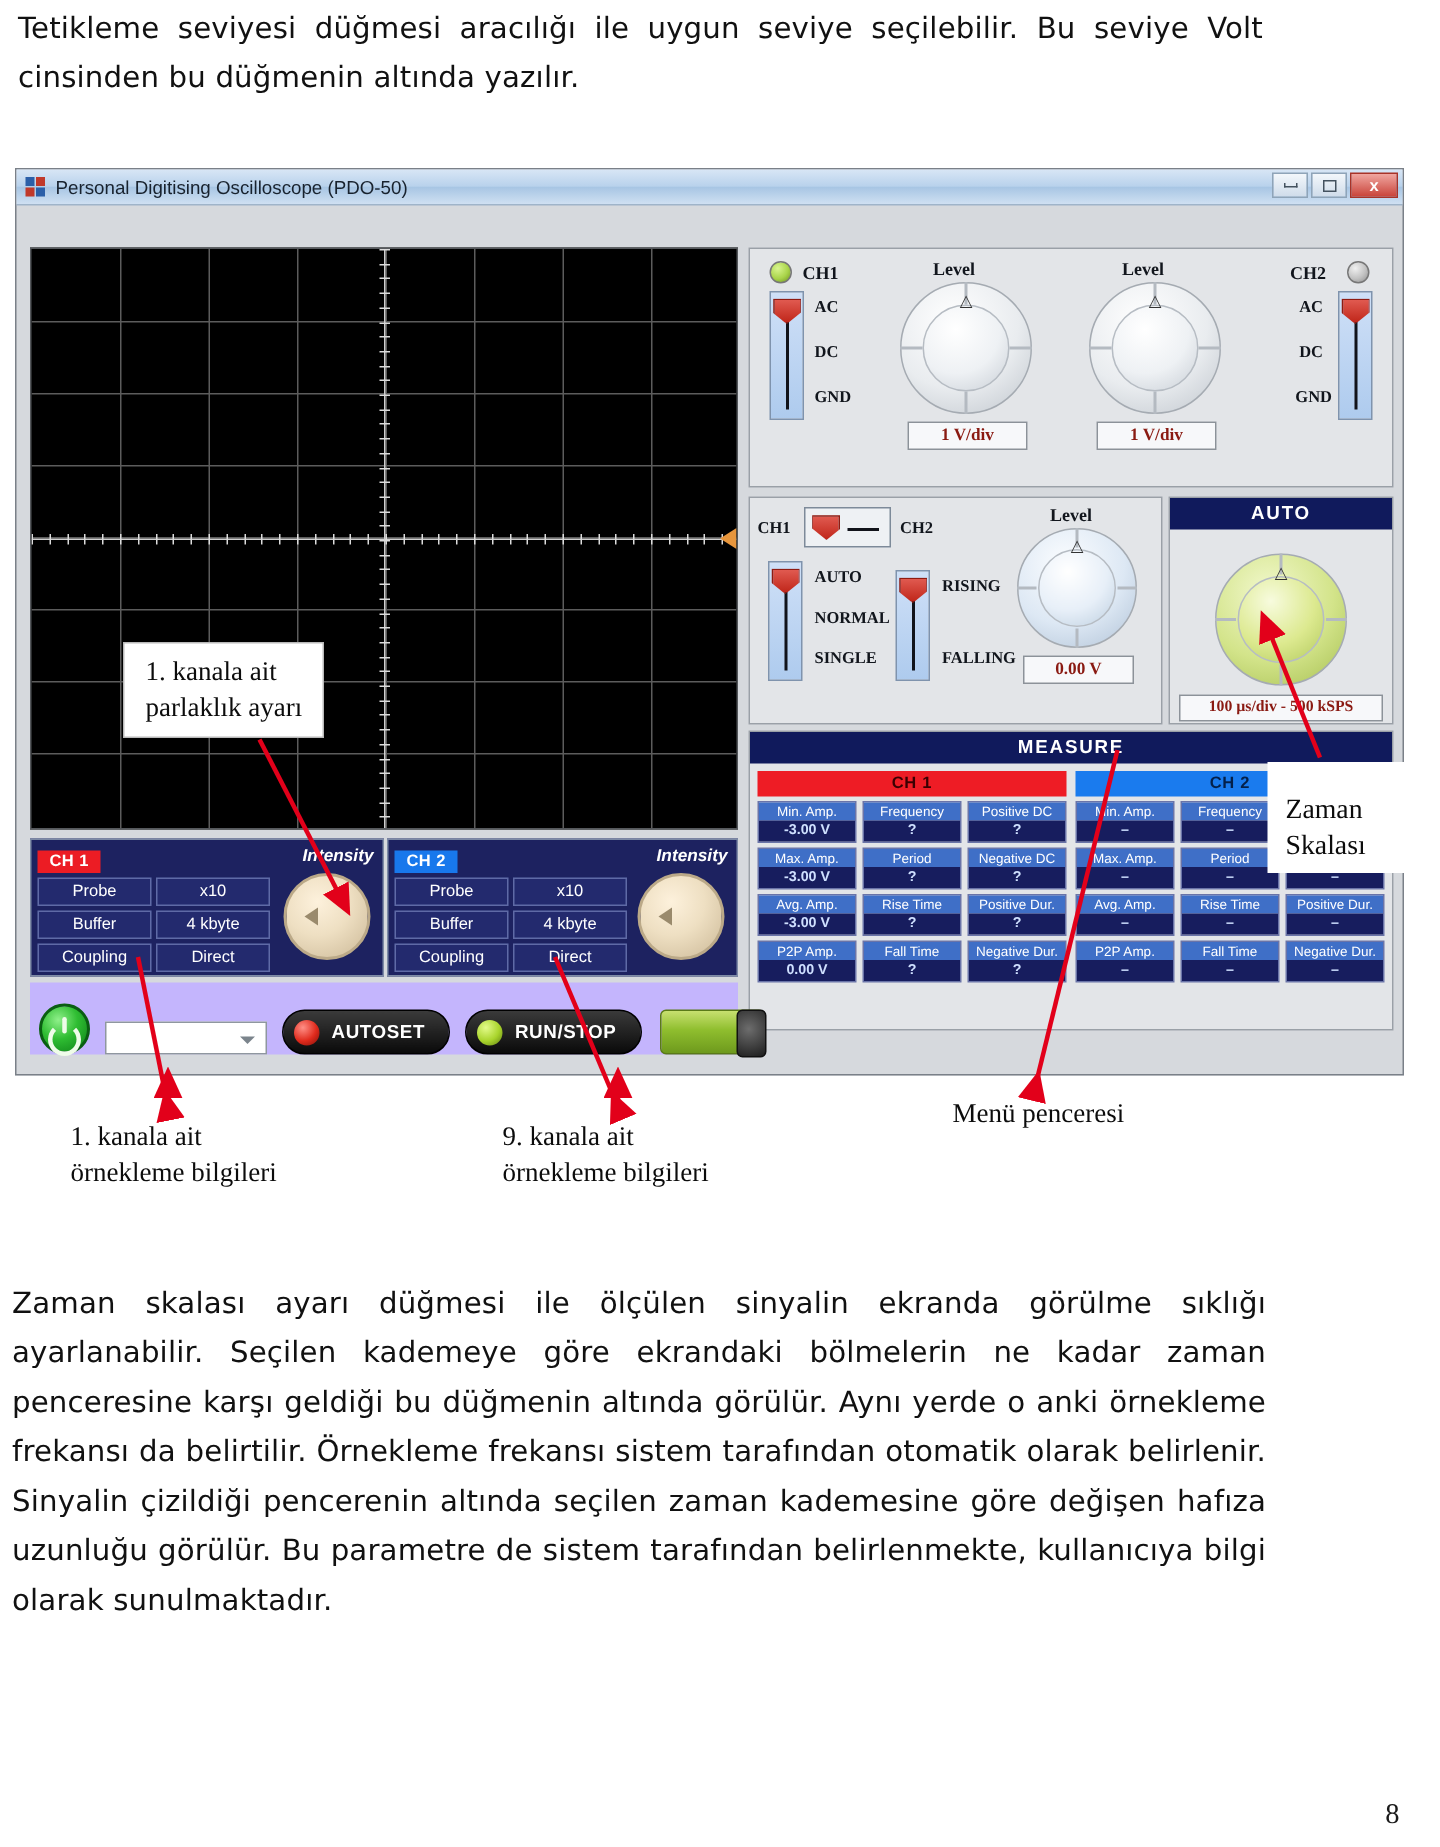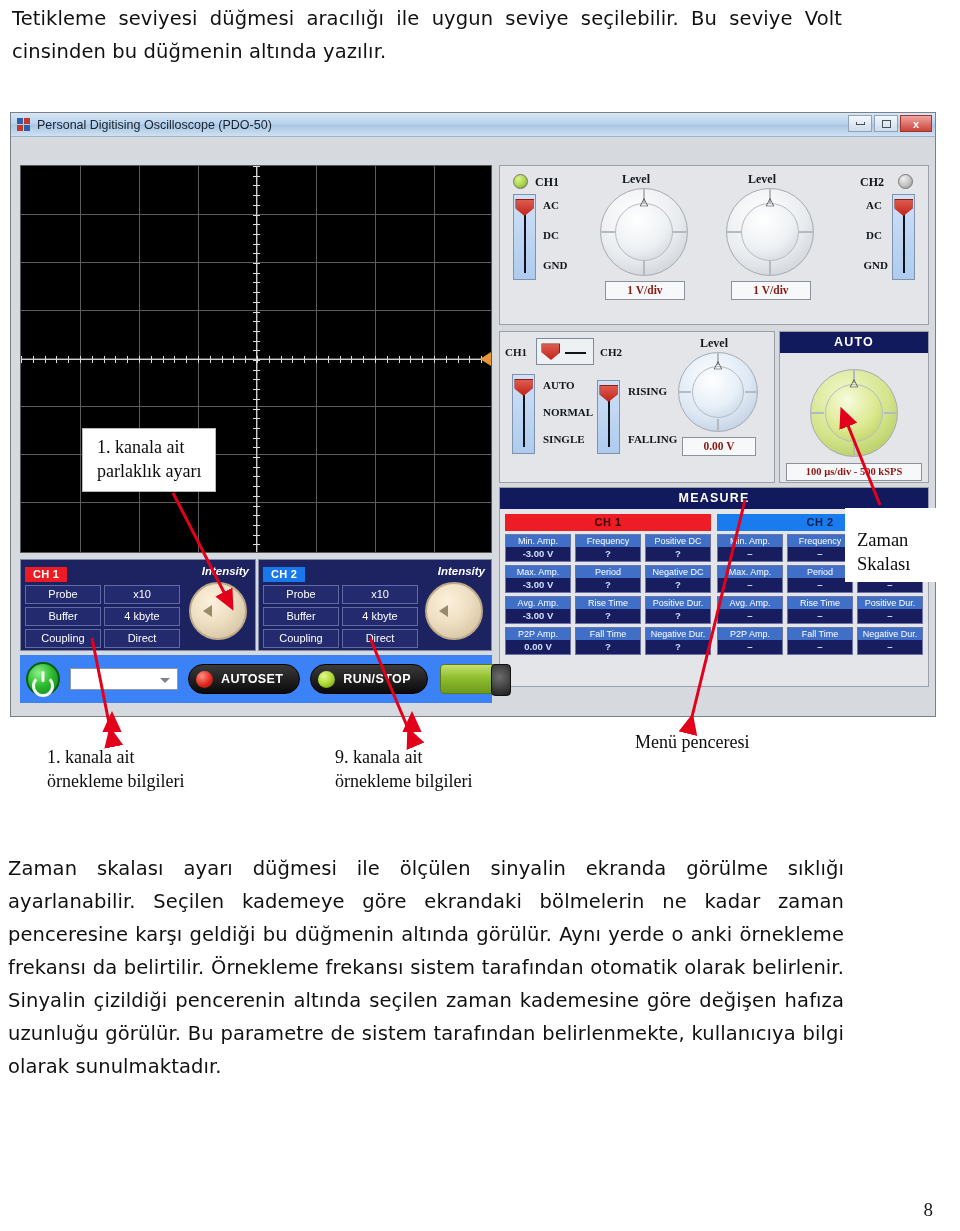--- a/index.html
+++ b/index.html
@@ -165,22 +165,22 @@
   }
   .intensity-knob::after {
     content:""; width:0;height:0;
     border-top:6px solid transparent;border-bottom:6px solid transparent;
     border-right:9px solid #9a8a6c; margin-right:22px;
   }
 
   
   #bottom-strip {
     position:absolute; left:9px; top:542px; width:472px; height:48px;
-    background:#3b82f6; z-index:13;
-    display:flex; align-items:center; padding-left:6px; gap:10px;
+    background:#c4b5fd; z-index:13;
+    display:flex; align-items:flex-end; padding-left:6px; gap:10px;
   }
   #power-button {
     width:34px; height:34px; border-radius:50%;
     background:radial-gradient(circle at 36% 30%, #8ff08a 0%, #2fbd32 45%, #0b7c16 100%);
     border:2px solid #0a5e12; position:relative; flex:0 0 auto;
   }
   #power-button::before {
     content:""; position:absolute; left:50%; top:7px; transform:translateX(-50%);
     width:3px; height:11px; background:#effce9; border-radius:2px;
   }

